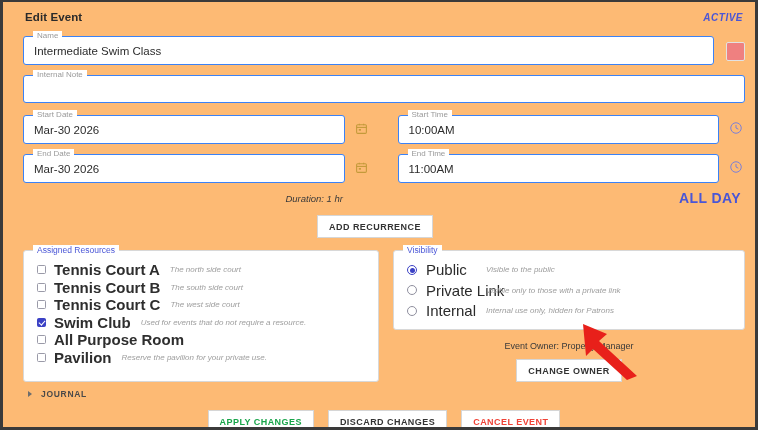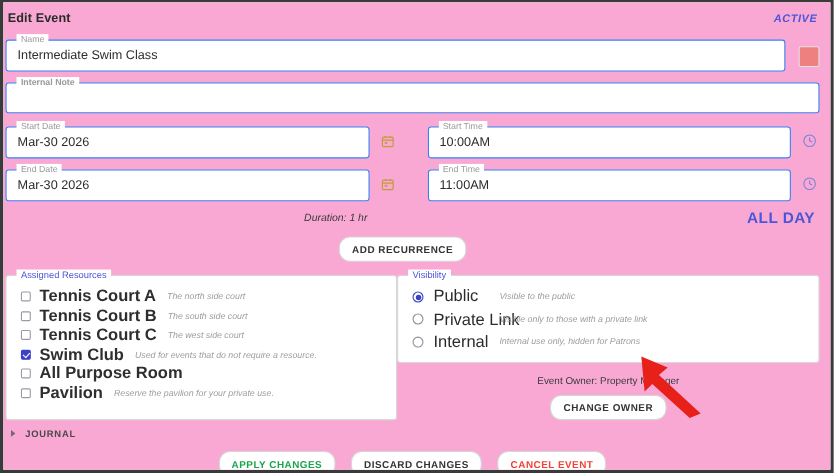--- a/index.html
+++ b/index.html
@@ -16,22 +16,22 @@
     width: 758px; height: 430px;
     background: #ffffff;
     border: 3px solid #3a3a3a;
     border-top-width: 2px;
     overflow: hidden;
   }
 
   .inner {
     position: absolute;
     left: 0; top: 0; right: 0; bottom: 0;
-    background: #f9a8d4;
-    padding: 6px 10px 0 2px;
+    background: #fdba74;
+    padding: 6px 10px 0 20px;
   }
 
   
   .header-row {
     display: flex; align-items: center; justify-content: space-between;
     height: 18px;
     padding: 0 2px;
   }
   .page-title {
     font-size: 11.5px; font-weight: bold; color: #2a2a2a;
@@ -121,36 +121,37 @@
   }
 
   
   .recurrence-row {
     display: flex; justify-content: center;
     margin-top: 9px;
     padding-right: 18px;
   }
   .btn {
     border: 1px solid #d6d6d6;
-    border-radius: 10px;
+    border-radius: 0;
     background: #fff;
     font-size: 9px; font-weight: bold;
     letter-spacing: .45px;
     color: #2f2f2f;
     padding: 6px 11px 5px 11px;
     cursor: pointer;
     font-family: "Liberation Sans", sans-serif;
     white-space: nowrap;
     line-height: 10px;
   }
 
   
   .panels {
     display: grid;
     grid-template-columns: 356px 1fr;
+    column-gap: 14px;
     margin-top: 12px;
   }
   .panel {
     position: relative;
     border: 1px solid #d8d8d8;
     border-radius: 3px;
     background: #fff;
     padding: 10px 8px 8px 8px;
   }
   .panel > .plabel {
@@ -290,21 +291,21 @@
     </div>
 
     <div class="name-row">
       <div class="field">
         <span class="flabel">Name</span>
         <span class="fvalue">Intermediate Swim Class</span>
       </div>
       <div class="color-swatch"></div>
     </div>
 
-    <div class="field tall" style="font-weight:bold;">
+    <div class="field tall" style="">
       <span class="flabel">Internal Note</span>
       <span class="fvalue"></span>
     </div>
 
     <div class="dt-grid">
       <div class="dt-cell">
         <div class="field">
           <span class="flabel">Start Date</span>
           <span class="fvalue">Mar-30 2026</span>
         </div>

